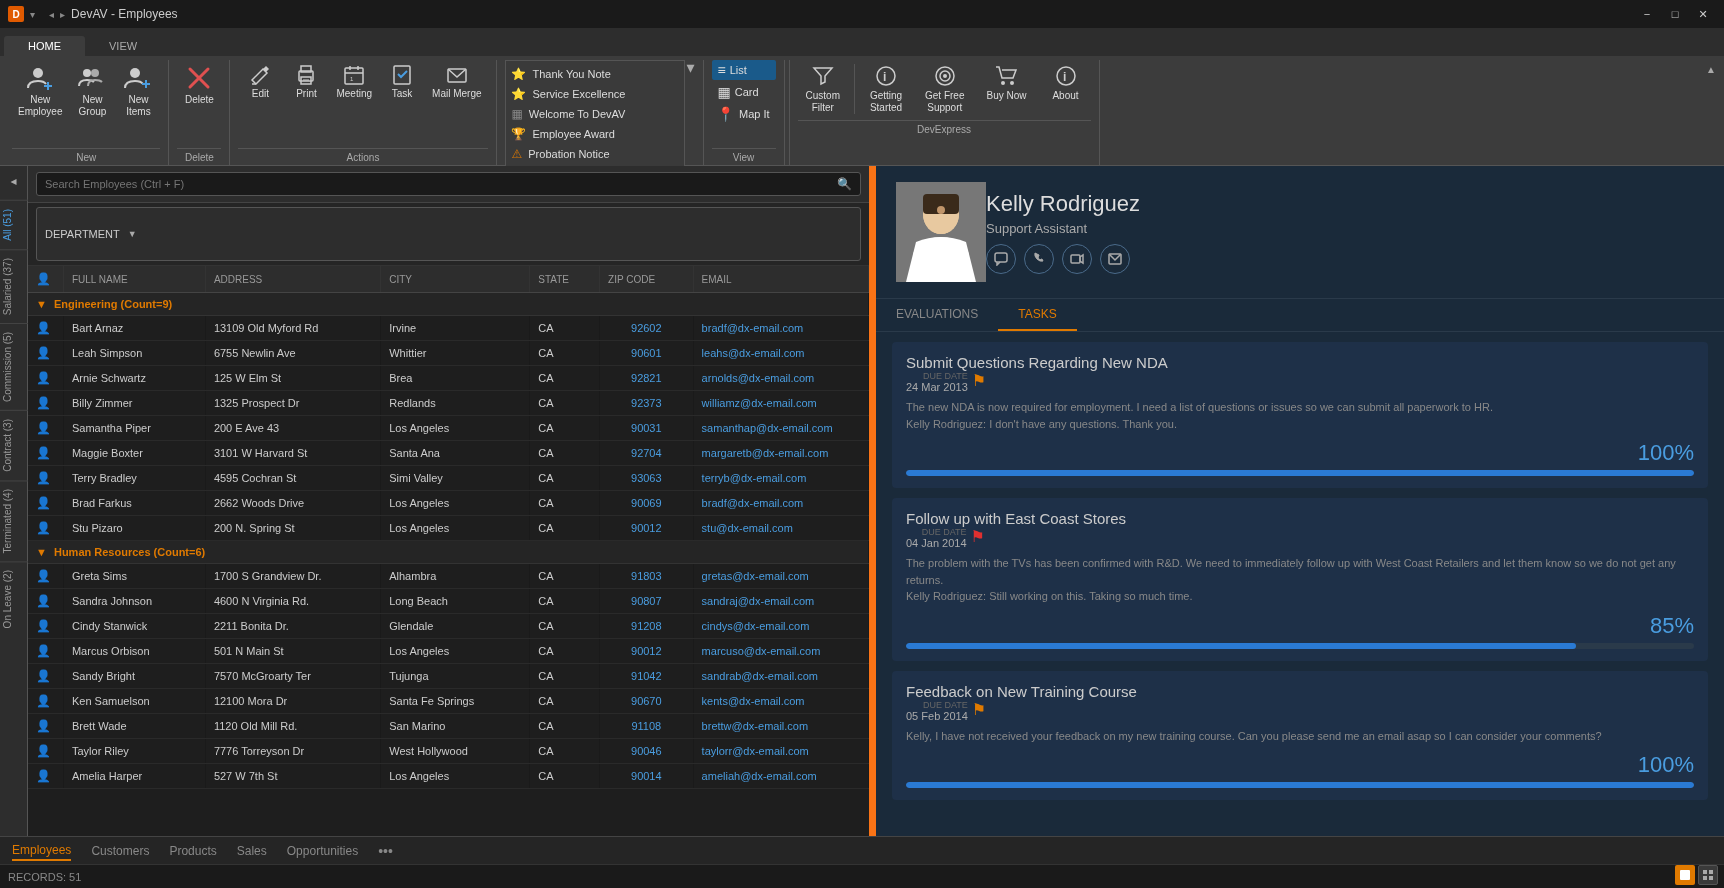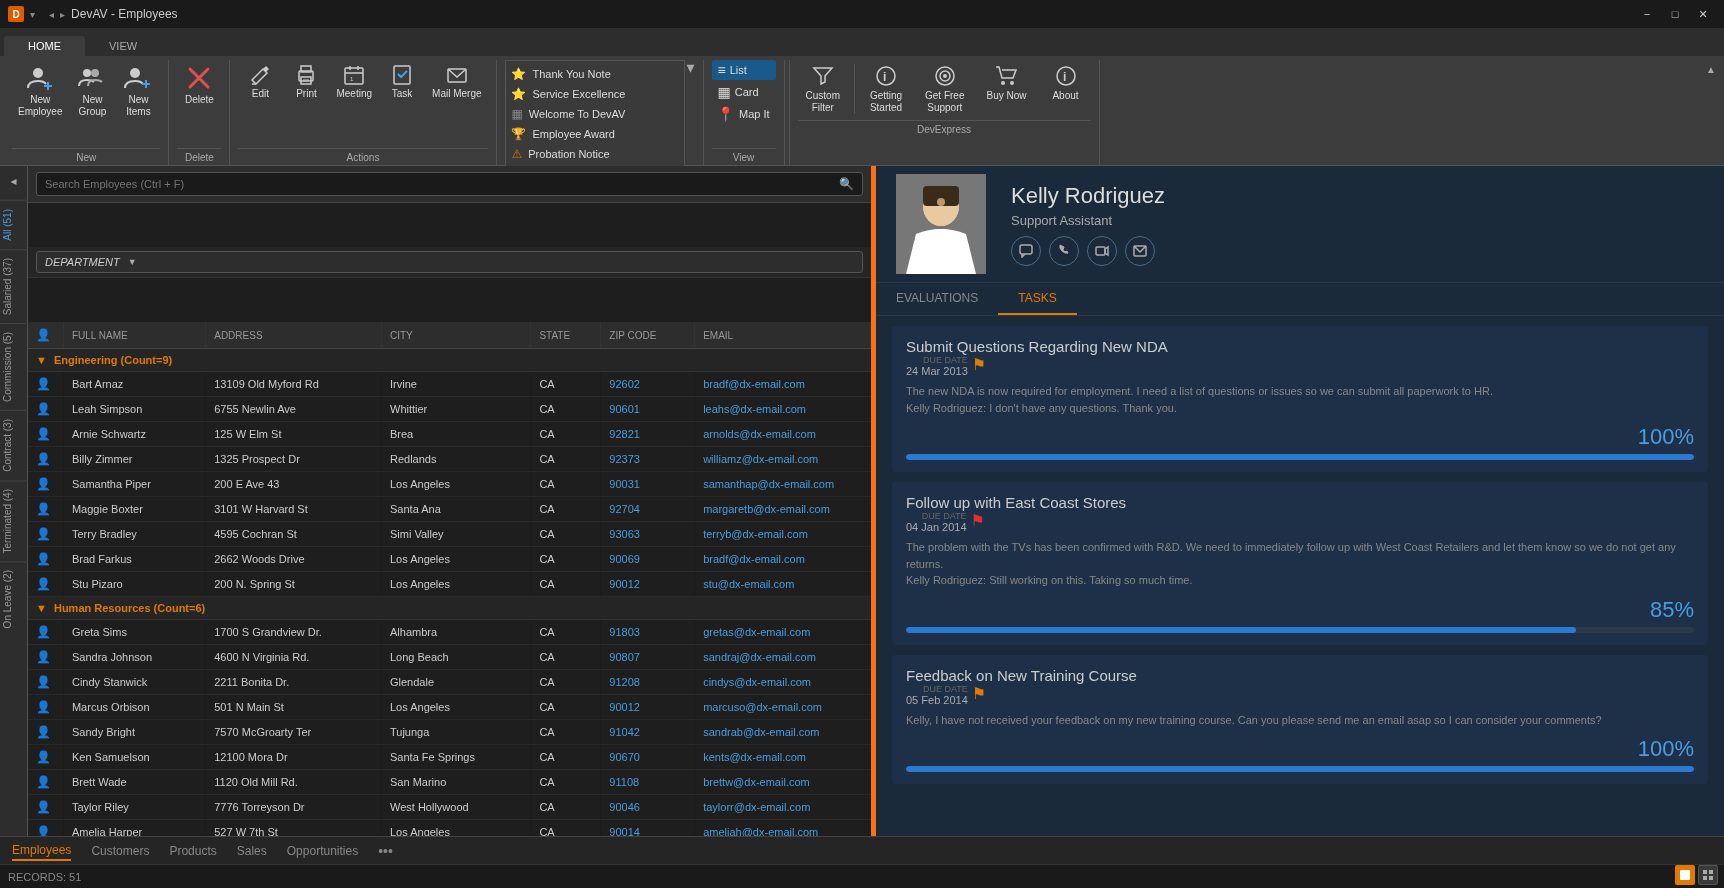--- a/index.html
+++ b/index.html
@@ -42,47 +42,47 @@
     
     .main { display: flex; height: calc(888px - 28px - 28px - 110px - 24px - 28px); }
     
     .left-sidebar { width: 28px; background: #2d2d2d; display: flex; flex-direction: column; align-items: center; padding-top: 6px; border-right: 1px solid #555; }
     .sidebar-toggle { color: #aaa; font-size: 12px; cursor: pointer; padding: 2px; }
     .sidebar-filter-labels { display: flex; flex-direction: column; gap: 0; width: 28px; margin-top: 10px; }
     .filter-label { writing-mode: vertical-rl; text-orientation: mixed; transform: rotate(180deg); font-size: 10px; color: #999; padding: 8px 2px; cursor: pointer; white-space: nowrap; border-bottom: 1px solid #444; text-align: center; }
     .filter-label.active { color: #4a9de0; }
 
     
-    .list-panel { width: 848px; background: #1e1e1e; display: flex; flex-direction: column; border-right: 5px solid #f97316; gap: 44px; }
+    .list-panel { width: 848px; background: #1e1e1e; display: flex; flex-direction: column; border-right: 7px solid #f97316; }
     .list-toolbar { padding: 6px 8px; display: flex; gap: 6px; align-items: center; background: #2d2d2d; border-bottom: 1px solid #444; }
     .search-box { flex: 1; background: #1a1a1a; border: 1px solid #555; border-radius: 3px; padding: 4px 8px; color: #ccc; font-size: 11px; display: flex; align-items: center; gap: 4px; }
     .search-input { background: transparent; border: none; color: #ccc; font-size: 11px; flex: 1; outline: none; }
     .search-icon { color: #888; font-size: 12px; }
-    .dept-filter { background: #2d2d2d; border: 1px solid #555; border-radius: 3px; padding: 4px 8px; color: #ccc; font-size: 11px; display: flex; align-items: center; gap: 4px; cursor: pointer; font-style: italic; }
+    .dept-filter { background: #2d2d2d; border: 1px solid #555; border-radius: 3px; padding: 20px 8px; color: #ccc; font-size: 11px; display: flex; align-items: center; gap: 4px; cursor: pointer; }
 
     
     .table-container { flex: 1; overflow-y: auto; overflow-x: hidden; }
     .table-container::-webkit-scrollbar { width: 8px; }
     .table-container::-webkit-scrollbar-track { background: #1e1e1e; }
     .table-container::-webkit-scrollbar-thumb { background: #555; }
     table { width: 100%; border-collapse: collapse; }
     thead tr { background: #2d2d2d; }
     thead th { padding: 6px 8px; text-align: left; font-size: 10px; color: #999; font-weight: normal; border-bottom: 1px solid #444; border-right: 1px solid #333; white-space: nowrap; }
     .th-icon { color: #888; font-size: 12px; }
     td { padding: 5px 8px; font-size: 11px; color: #ccc; border-bottom: 1px solid #2a2a2a; border-right: 1px solid #1a1a1a; white-space: nowrap; overflow: hidden; text-overflow: ellipsis; max-width: 120px; }
     td.email { color: #4a9de0; }
-    td.zip { color: #4a9de0; }
+    td.zip { color: #4a9de0; text-align: center; }
     .person-icon { color: #888; font-size: 12px; margin-right: 4px; }
     .group-header { background: #252525; padding: 4px 8px; }
     .group-header td { color: #e07a00; font-size: 11px; font-weight: bold; padding: 5px 8px; border-bottom: 1px solid #333; }
     .group-arrow { color: #e07a00; margin-right: 4px; }
 
     
     .detail-panel { flex: 1; background: #1a2a3a; display: flex; flex-direction: column; overflow: hidden; }
-    .profile-section { background: #1a2a3a; padding: 8px 20px; display: flex; align-items: center; gap: 25px; border-bottom: 1px solid #2a3a4a; }
+    .profile-section { background: #1a2a3a; padding: 16px 20px; display: flex; align-items: center; gap: 0; border-bottom: 1px solid #2a3a4a; }
     .avatar-placeholder { width: 90px; height: 100px; background: linear-gradient(135deg, #999 0%, #555 100%); display: flex; align-items: center; justify-content: center; font-size: 36px; color: #ccc; border-radius: 2px; position: relative; }
     
     .profile-info { flex: 1; }
     .profile-name { font-size: 22px; color: #ddd; font-weight: 300; margin-bottom: 4px; }
     .profile-title { font-size: 13px; color: #aaa; margin-bottom: 8px; }
     .profile-actions { display: flex; gap: 8px; }
     .action-btn { width: 30px; height: 30px; border-radius: 50%; border: 1px solid #4a6a8a; background: transparent; color: #aaa; display: flex; align-items: center; justify-content: center; cursor: pointer; font-size: 14px; }
 
     
     .detail-tabs { display: flex; background: #1a2a3a; border-bottom: 1px solid #2a3a4a; }

